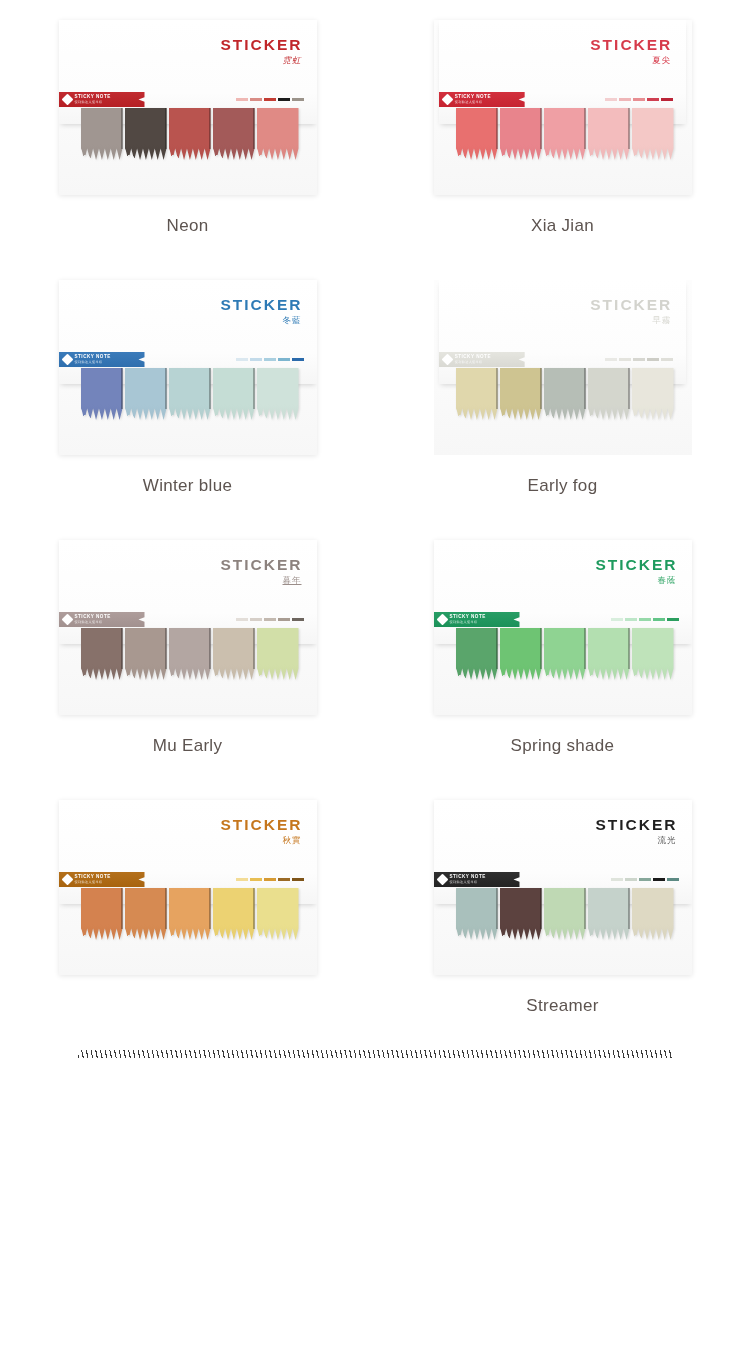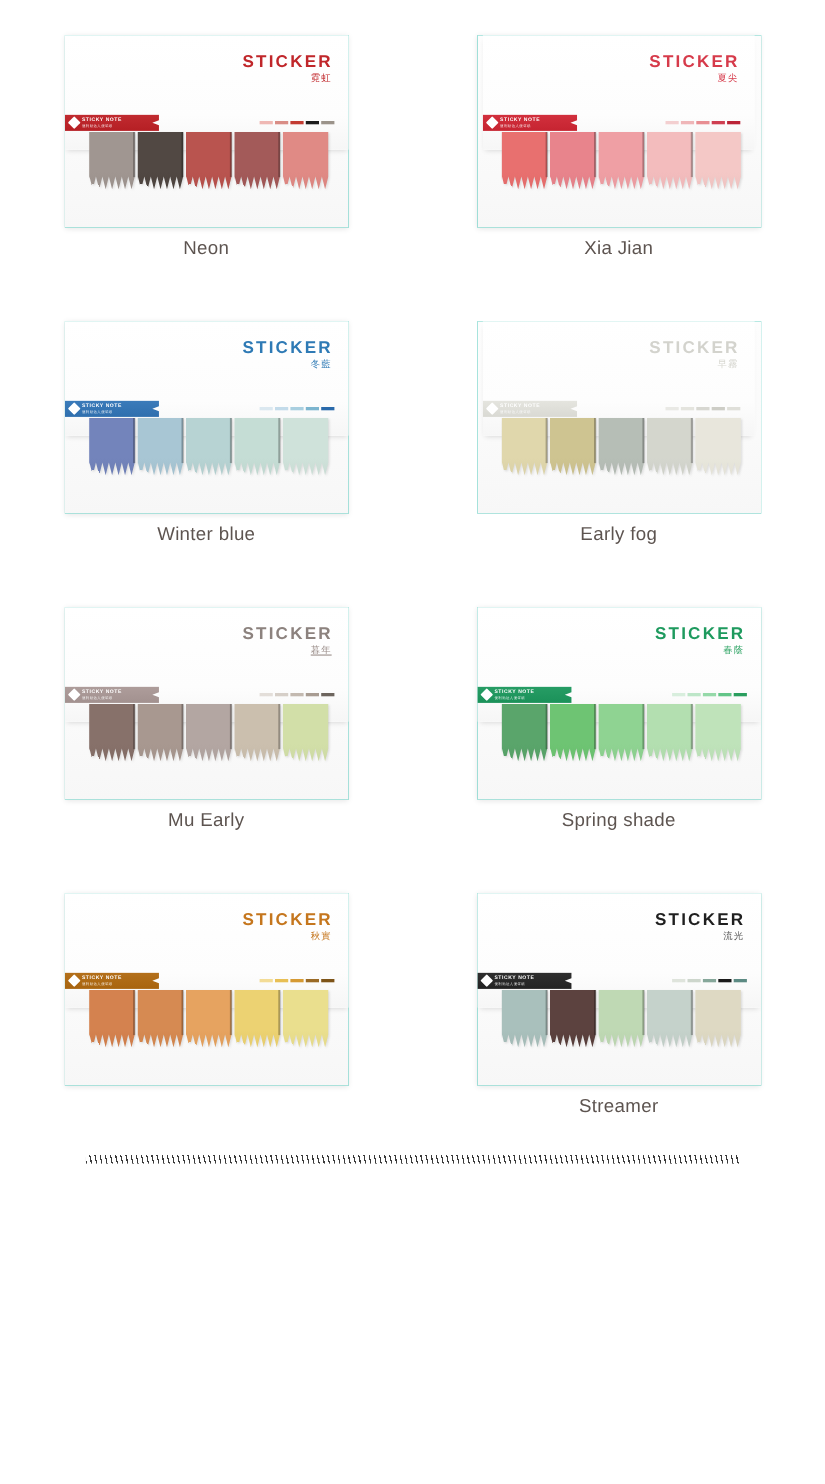--- a/index.html
+++ b/index.html
@@ -18,23 +18,23 @@
     grid-template-columns: 1fr 1fr;
     row-gap: 0px;
   }
 
   .cell { position: relative; height: 260px; }
 
   
   .photo {
     position: absolute;
     left: 50%; transform: translateX(-50%);
-    top: 12px;
+    top: 0;
     width: 258px; height: 175px;
-    background: #14b8a6;
+    background: #15803d;
     overflow: hidden;
   }
   .photo.shadowed { box-shadow: 0 1px 5px rgba(0,0,0,0.10); }
 
   
   .board {
     position: absolute; left: 0; top: 0;
     width: 100%; height: 100%;
     background: linear-gradient(180deg,#fdfdfd 0%,#fafafa 60%,#f7f7f7 100%);
   }
@@ -211,21 +211,21 @@
             <div class="flag">
               <div class="body" style="background: linear-gradient(rgb(163, 90, 89) 0%, rgb(163, 90, 89) 70%, rgb(157, 84, 83) 100%);"></div>
               <div class="edge"></div>
             </div>
             <div class="flag">
               <div class="body" style="background: linear-gradient(rgb(224, 138, 133) 0%, rgb(224, 138, 133) 70%, rgb(218, 132, 127) 100%);"></div>
             </div>
           </div>
           <div class="sleeve">
             <div class="sticker-word" style="color: rgb(192, 38, 42);">STICKER</div>
-            <div class="cn-word" style="color: rgb(192, 38, 42);">霓虹</div>
+            <div class="cn-word" style="color: rgb(192, 38, 42); font-style: italic;">霓虹</div>
             <div class="badge" style="background: linear-gradient(rgb(193, 43, 48), rgb(181, 31, 36));">
               <div class="badge-diamond"></div>
               <div class="badge-txt">
                 <div class="badge-en">STICKY NOTE</div>
                 <div class="badge-cn">便利贴达人便签纸</div>
               </div>
             </div>
             <div class="swatches">
               <i style="background: rgb(239, 184, 180);"></i>
               <i style="background: rgb(217, 141, 134);"></i>

